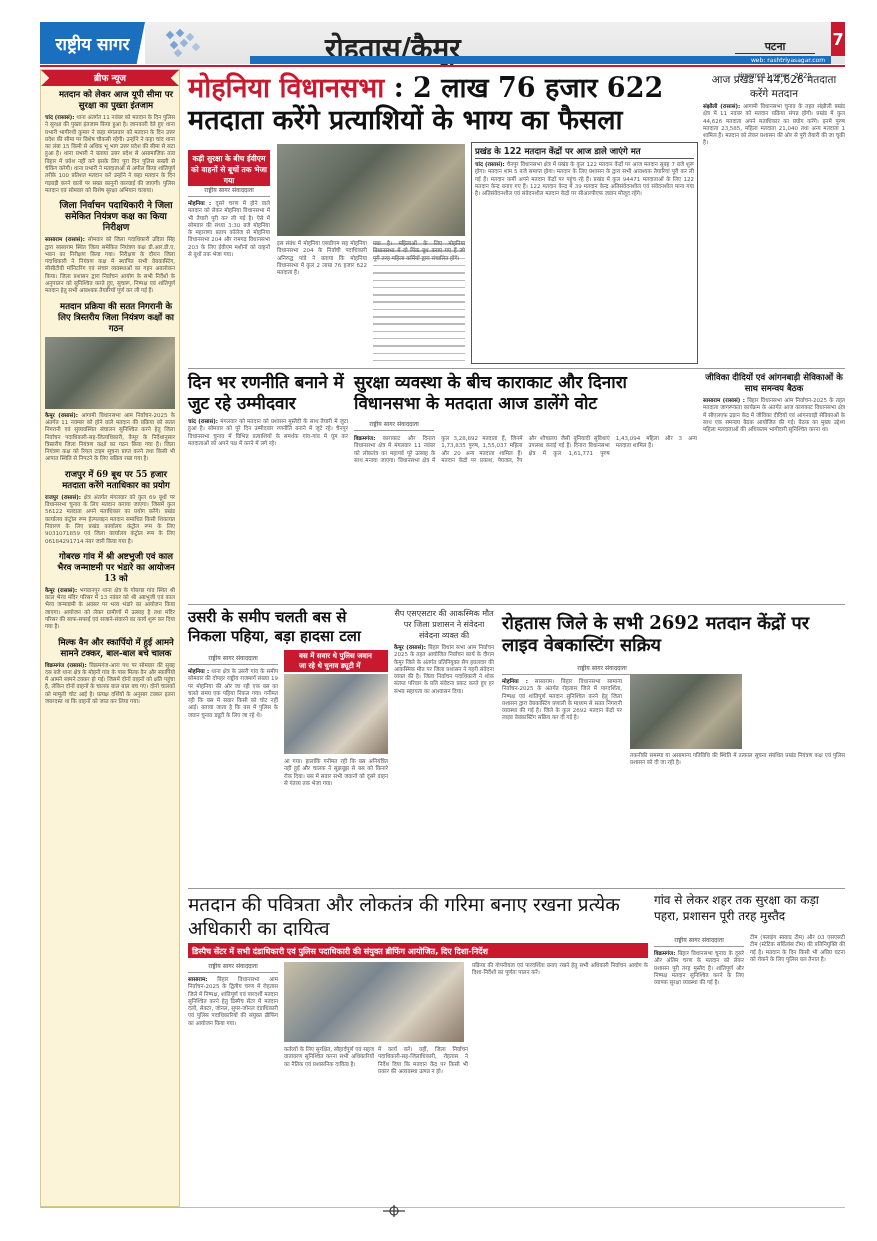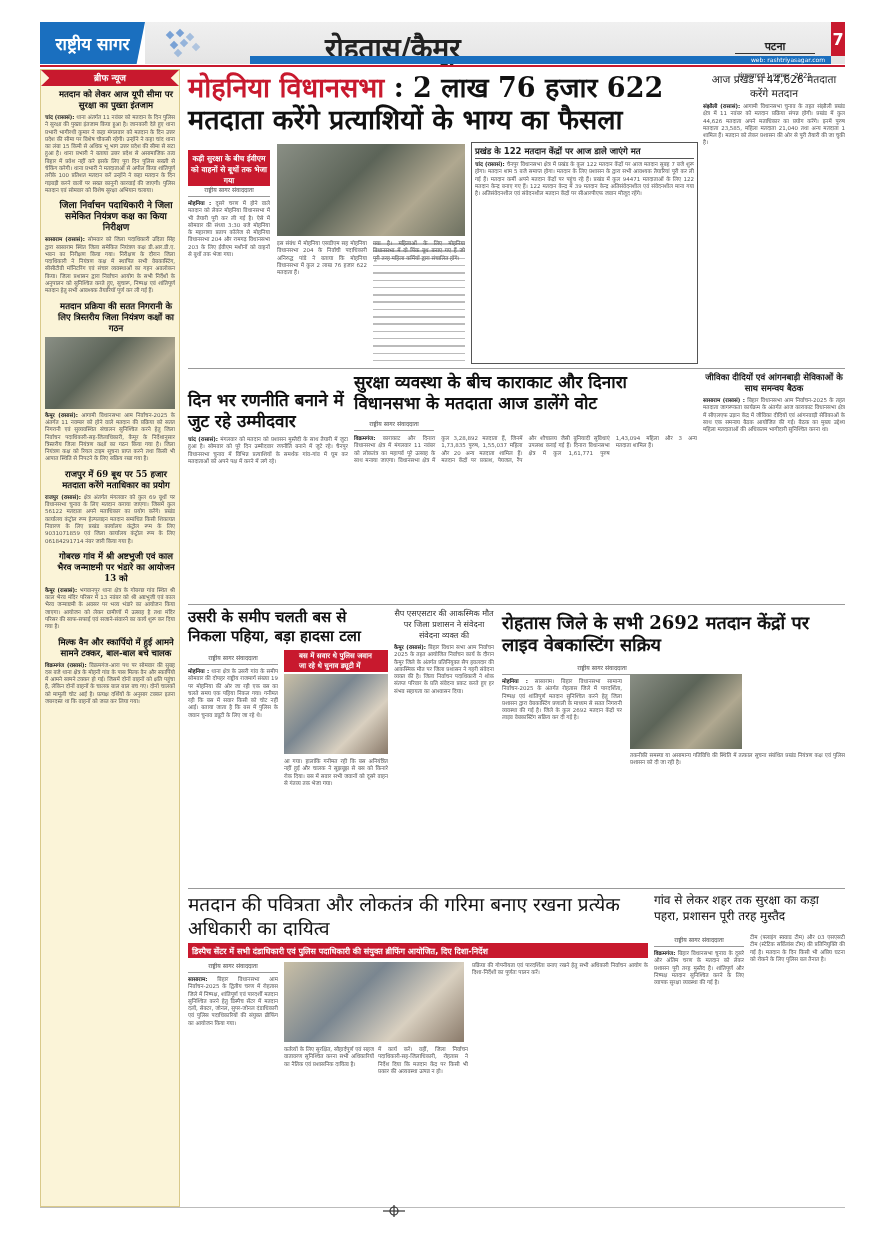--- a/index.html
+++ b/index.html
@@ -118,21 +118,21 @@
     <div class="colt" style="margin-top:2px;height:200px;overflow:hidden;"><b>चांद (रासासं):</b> <span>चैनपुर विधानसभा क्षेत्र में प्रखंड के कुल 122 मतदान केंद्रों पर आज मतदान सुबह 7 बजे शुरू होगा। मतदान शाम 5 बजे समाप्त होगा। मतदान के लिए प्रशासन के द्वारा सभी आवश्यक तैयारियां पूरी कर ली गई हैं। मतदान कर्मी अपने मतदान केंद्रों पर पहुंच रहे हैं। प्रखंड में कुल 94471 मतदाताओं के लिए 122 मतदान केन्द्र बनाए गए हैं। 122 मतदान केन्द्र में 39 मतदान केन्द्र अतिसंवेदनशील एवं संवेदनशील माना गया है। अतिसंवेदनशील एवं संवेदनशील मतदान केंद्रों पर सीआरपीएफ जवान मौजूद रहेंगे।</span></div>
   </div>
 
   <div class="abs" style="left:663px;top:50px;width:142px;">
     <div style="font-size:10.5px;line-height:14px;color:#222;text-align:center;">आज प्रखंड में 44,626 मतदाता करेंगे मतदान</div>
     <div class="colt" style="margin-top:3px;height:250px;overflow:hidden;"><b>संझौली (रासासं):</b> <span>आगामी विधानसभा चुनाव के तहत संझौली प्रखंड क्षेत्र में 11 नवंबर को मतदान प्रक्रिया संपन्न होगी। प्रखंड में कुल 44,626 मतदाता अपने मताधिकार का प्रयोग करेंगे। इनमें पुरुष मतदाता 23,585, महिला मतदाता 21,040 तथा अन्य मतदाता 1 शामिल हैं। मतदान को लेकर प्रशासन की ओर से पूरी तैयारी की जा चुकी है।</span></div>
   </div>
 
   <div class="hline" style="left:148px;top:346px;width:657px;"></div>
 
-  <div class="abs" style="left:148px;top:368px;width:160px;">
+  <div class="abs" style="left:148px;top:350px;width:160px;">
     <div class="bighead" style="font-size:17px;line-height:21px;">दिन भर रणनीति बनाने में जुट रहे उम्मीदवार</div>
     <div class="colt" style="margin-top:4px;height:180px;overflow:hidden;"><b>चांद (रासासं):</b> <span>मंगलवार को मतदान को प्रशासन मुस्तैदी के साथ तैयारी में जुटा हुआ है। सोमवार को पूरे दिन उम्मीदवार रणनीति बनाने में जुटे रहे। चैनपुर विधानसभा चुनाव में विभिन्न प्रत्याशियों के समर्थक गांव-गांव में घूम कर मतदाताओं को अपने पक्ष में करने में लगे रहे।</span></div>
   </div>
 
   <div class="abs" style="left:314px;top:350px;width:343px;">
     <div class="bighead" style="font-size:17px;line-height:21px;">सुरक्षा व्यवस्था के बीच काराकाट और दिनारा विधानसभा के मतदाता आज डालेंगे वोट</div>
     <div class="byline" style="width:80px;margin:4px 0;">राष्ट्रीय सागर संवाददाता</div>
     <div class="colt" style="column-count:4;column-gap:6px;height:150px;overflow:hidden;"><b>विक्रमगंज:</b> <span>काराकाट और दिनारा विधानसभा क्षेत्र में मंगलवार 11 नवंबर को लोकतंत्र का महापर्व पूरे उत्साह के साथ मनाया जाएगा। विधानसभा क्षेत्र में कुल 3,28,892 मतदाता हैं, जिनमें 1,73,835 पुरुष, 1,55,037 महिला और 20 अन्य मतदाता शामिल हैं। मतदान केंद्रों पर प्रकाश, पेयजल, रैंप और शौचालय जैसी बुनियादी सुविधाएं उपलब्ध कराई गई हैं। दिनारा विधानसभा क्षेत्र में कुल 1,61,771 पुरुष 1,43,094 महिला और 3 अन्य मतदाता शामिल हैं।</span></div>
   </div>
 

